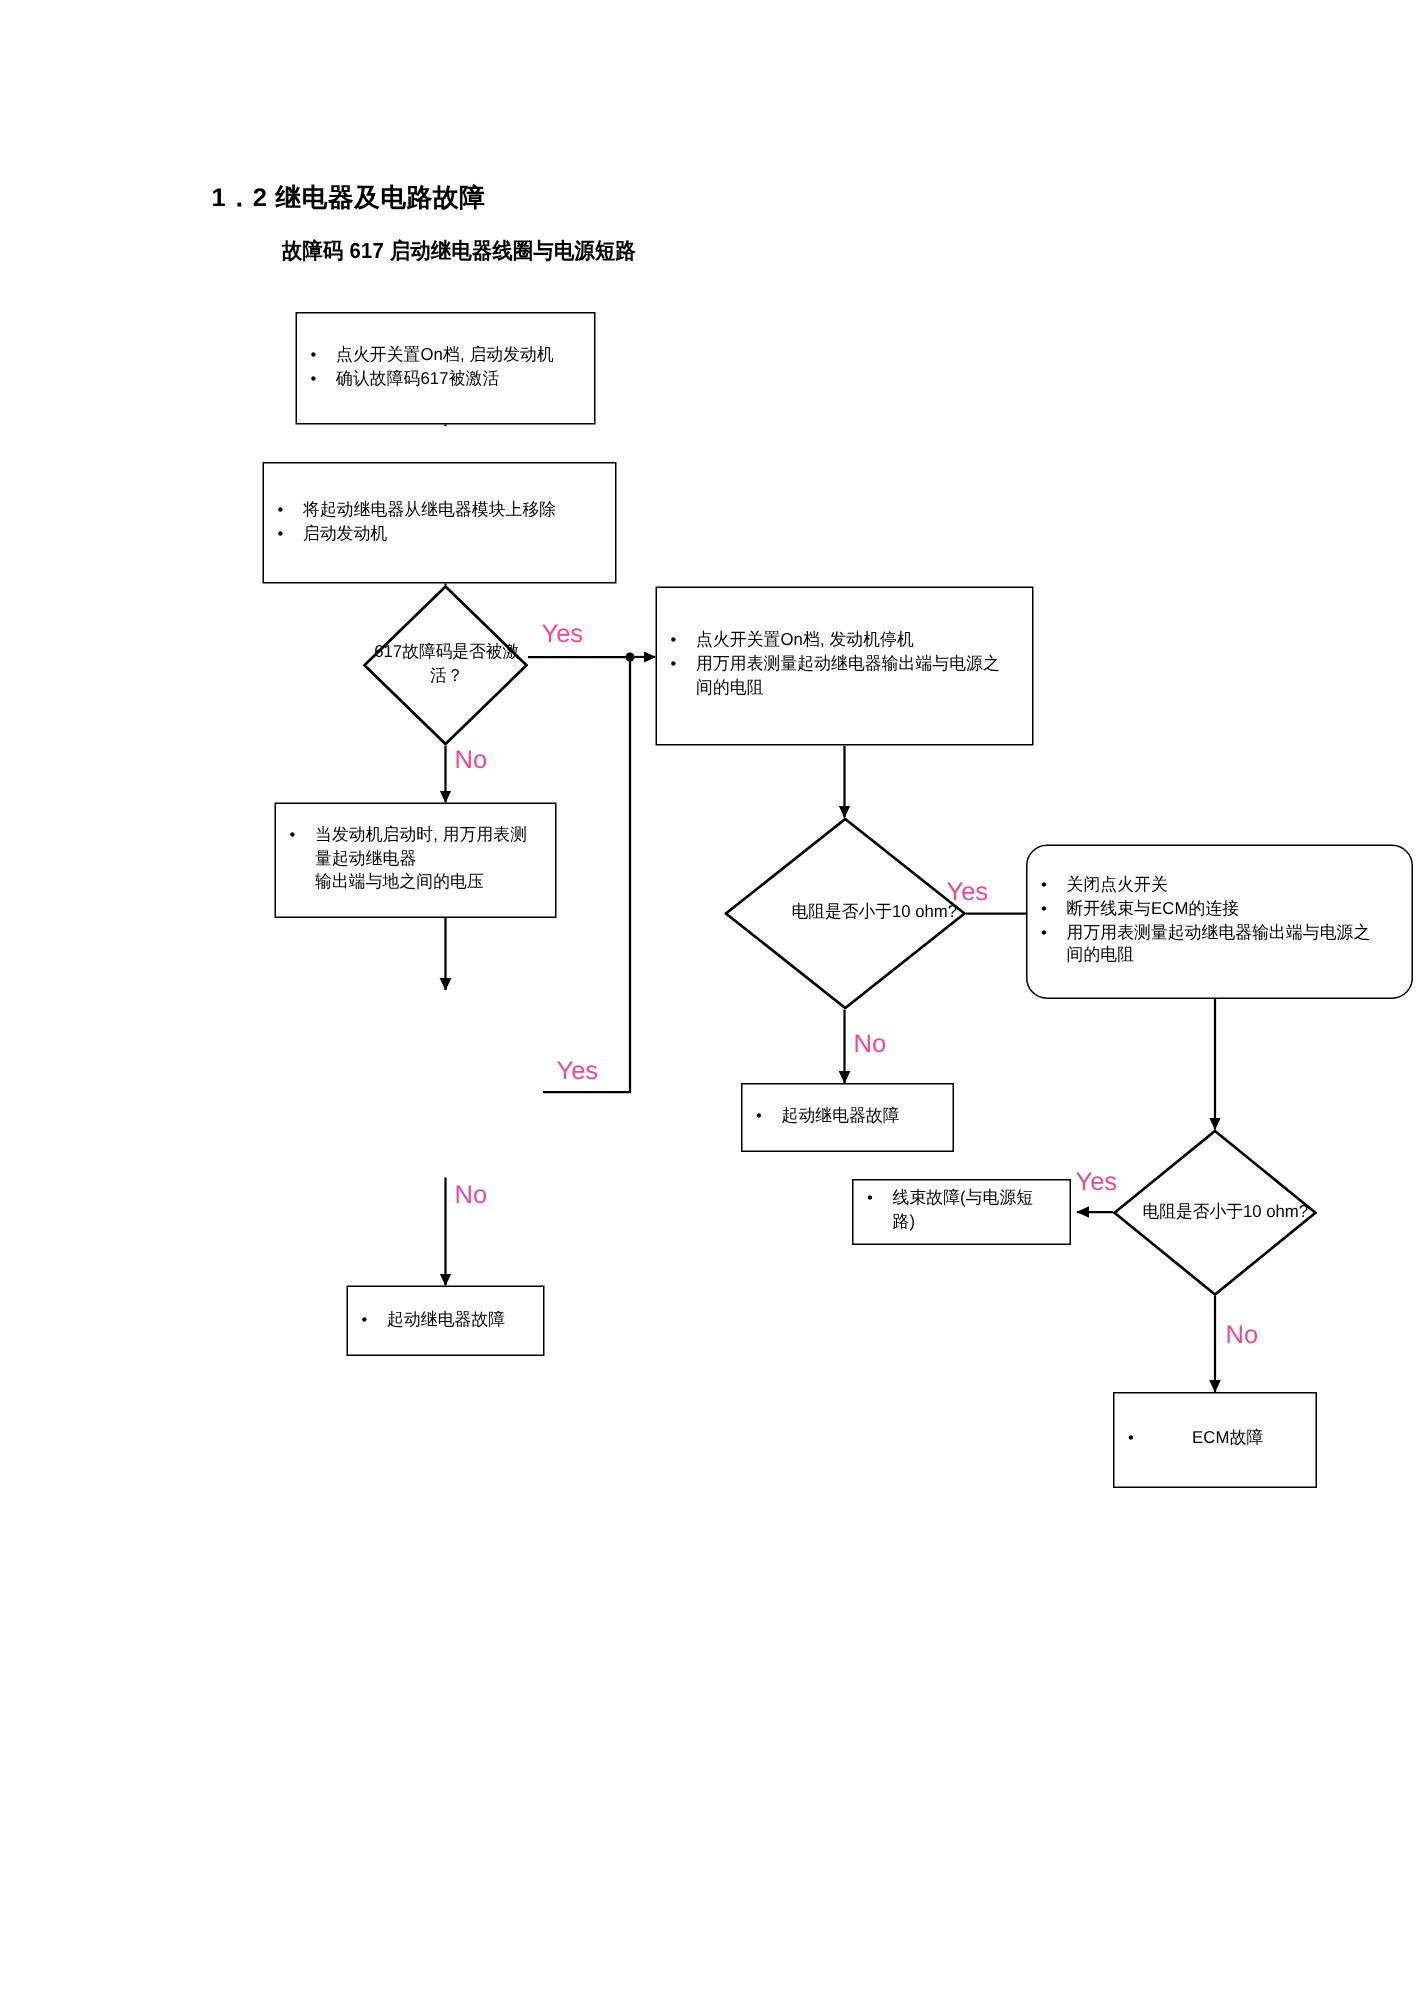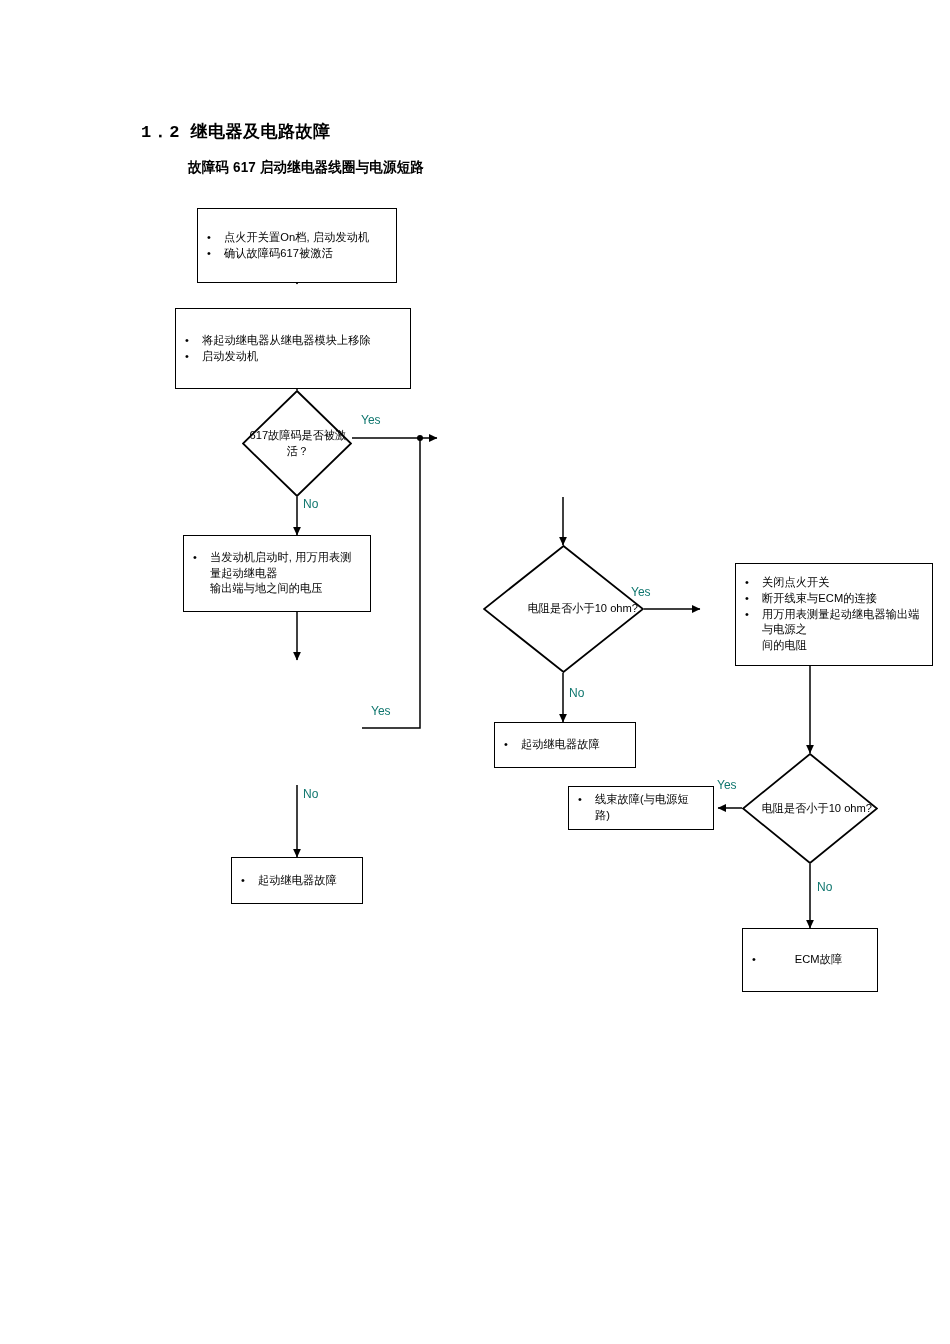--- a/index.html
+++ b/index.html
@@ -26,21 +26,20 @@
 
   
   .heading-1 {
     position: absolute;
     left: 141px;
     top: 120px;
     font-size: 17px;
     font-weight: bold;
     letter-spacing: 0.5px;
     white-space: nowrap;
-    font-family: Liberation Mono, monospace;
   }
   .heading-2 {
     position: absolute;
     left: 188px;
     top: 158px;
     font-size: 14.5px;
     font-weight: bold;
     letter-spacing: 0.2px;
     white-space: nowrap;
     transform: scaleX(0.93);
@@ -114,22 +113,22 @@
     text-align: center;
     line-height: 1.35;
     padding: 0 4px;
     white-space: pre-line;
     transform: scaleX(0.97);
   }
 
   
   .edge-label {
     position: absolute;
-    font-size: 12px;
-    color: #0f766e;
+    font-size: 17px;
+    color: #ec4899;
     white-space: nowrap;
   }
 </style>
 </head>
 <body>
 
 <div id="page">
 
   <div class="heading-1">1．2 继电器及电路故障</div>
 
@@ -199,20 +198,30 @@
     <svg class="dia-shape" viewBox="0 0 110 107" preserveAspectRatio="none">
       <polygon points="55,1 109,53.5 55,106 1,53.5" fill="#ffffff" stroke="#000000" stroke-width="1.8"></polygon>
     </svg>
     <div class="dia-label">617故障码是否被激
 活？</div>
   </div>
 
   <div class="edge-label" style="left:361px; top:413px;">Yes</div>
   <div class="edge-label" style="left:303px; top:497px;">No</div>
 
+  <div class="node proc" style="left:437px; top:391px; width:252px; height:106px;">
+    <div class="proc-row">
+      <span class="bullet"></span>
+      <span class="proc-text">点火开关置On档, 发动机停机</span>
+    </div>
+    <div class="proc-row">
+      <span class="bullet"></span>
+      <span class="proc-text">用万用表测量起动继电器输出端与电源之间的电阻</span>
+    </div>
+  </div>
 
   <div class="node proc" style="left:183px; top:535px; width:188px; height:77px;">
     <div class="proc-row">
       <span class="bullet"></span>
       <span class="proc-text">当发动机启动时, 用万用表测量起动继电器
 输出端与地之间的电压</span>
     </div>
   </div>
 
 
@@ -236,21 +245,21 @@
   <div class="edge-label" style="left:631px; top:585px;">Yes</div>
   <div class="edge-label" style="left:569px; top:686px;">No</div>
 
   <div class="node proc" style="left:494px; top:722px; width:142px; height:46px;">
     <div class="proc-row">
       <span class="bullet"></span>
       <span class="proc-text">起动继电器故障</span>
     </div>
   </div>
 
-  <div class="node proc" style="left:735px; top:563px; width:198px; height:103px;">
+  <div class="node proc" style="left:684px; top:563px; width:258px; height:103px;border-radius:14px;">
     <div class="proc-row">
       <span class="bullet"></span>
       <span class="proc-text">关闭点火开关</span>
     </div>
     <div class="proc-row">
       <span class="bullet"></span>
       <span class="proc-text">断开线束与ECM的连接</span>
     </div>
     <div class="proc-row">
       <span class="bullet"></span>

